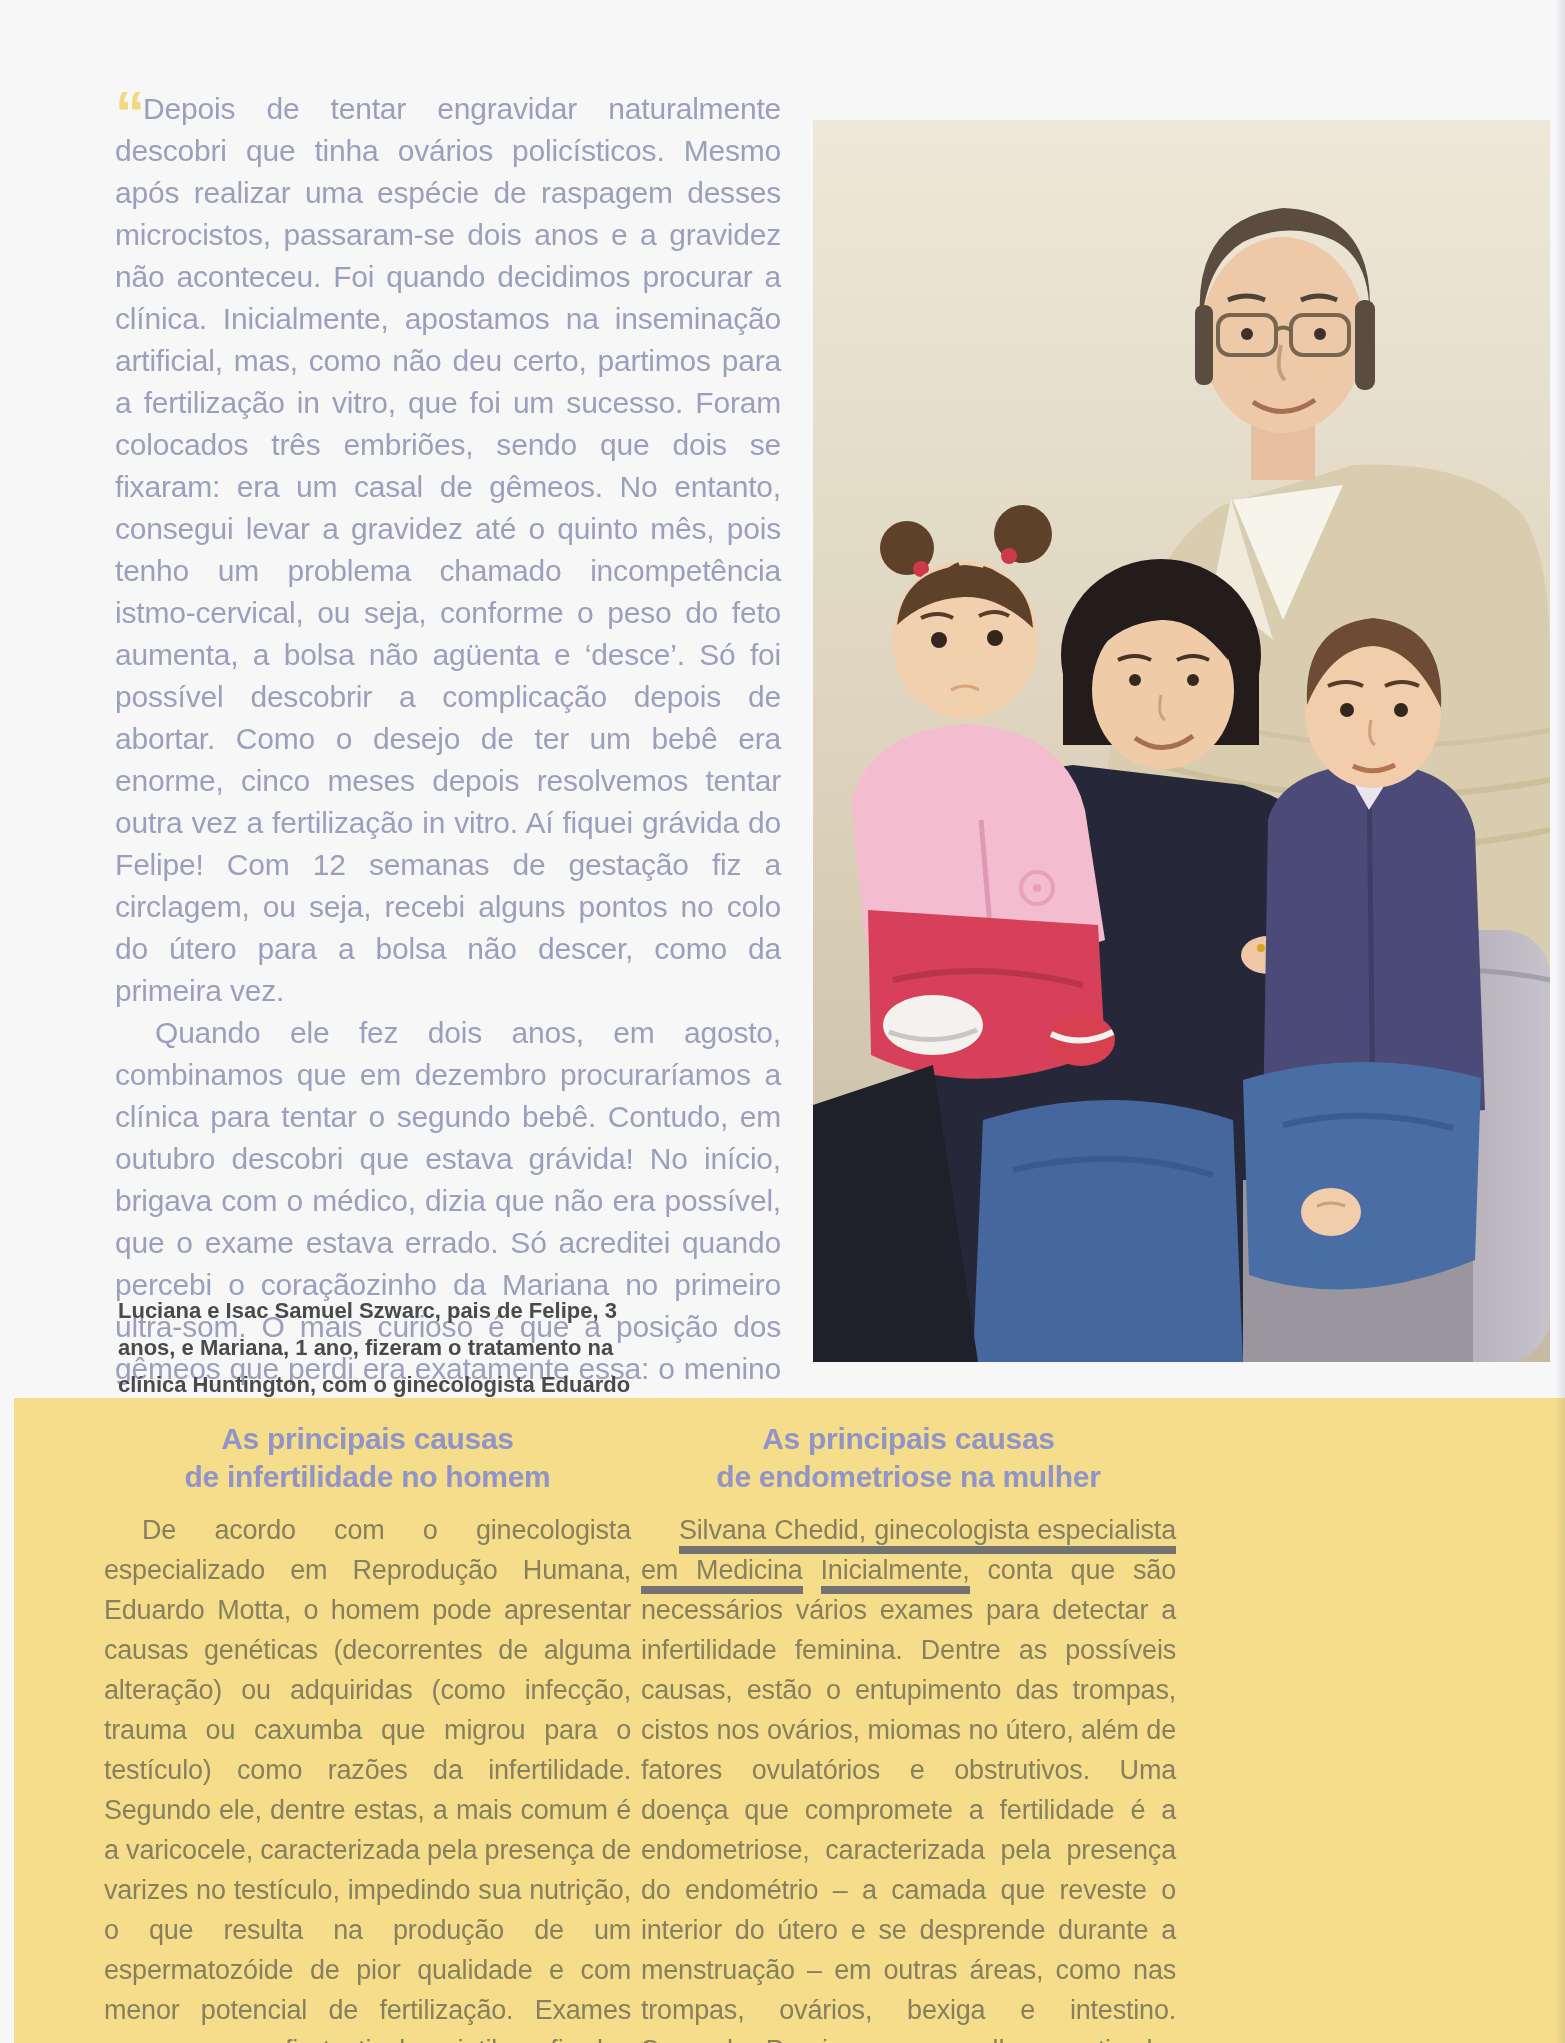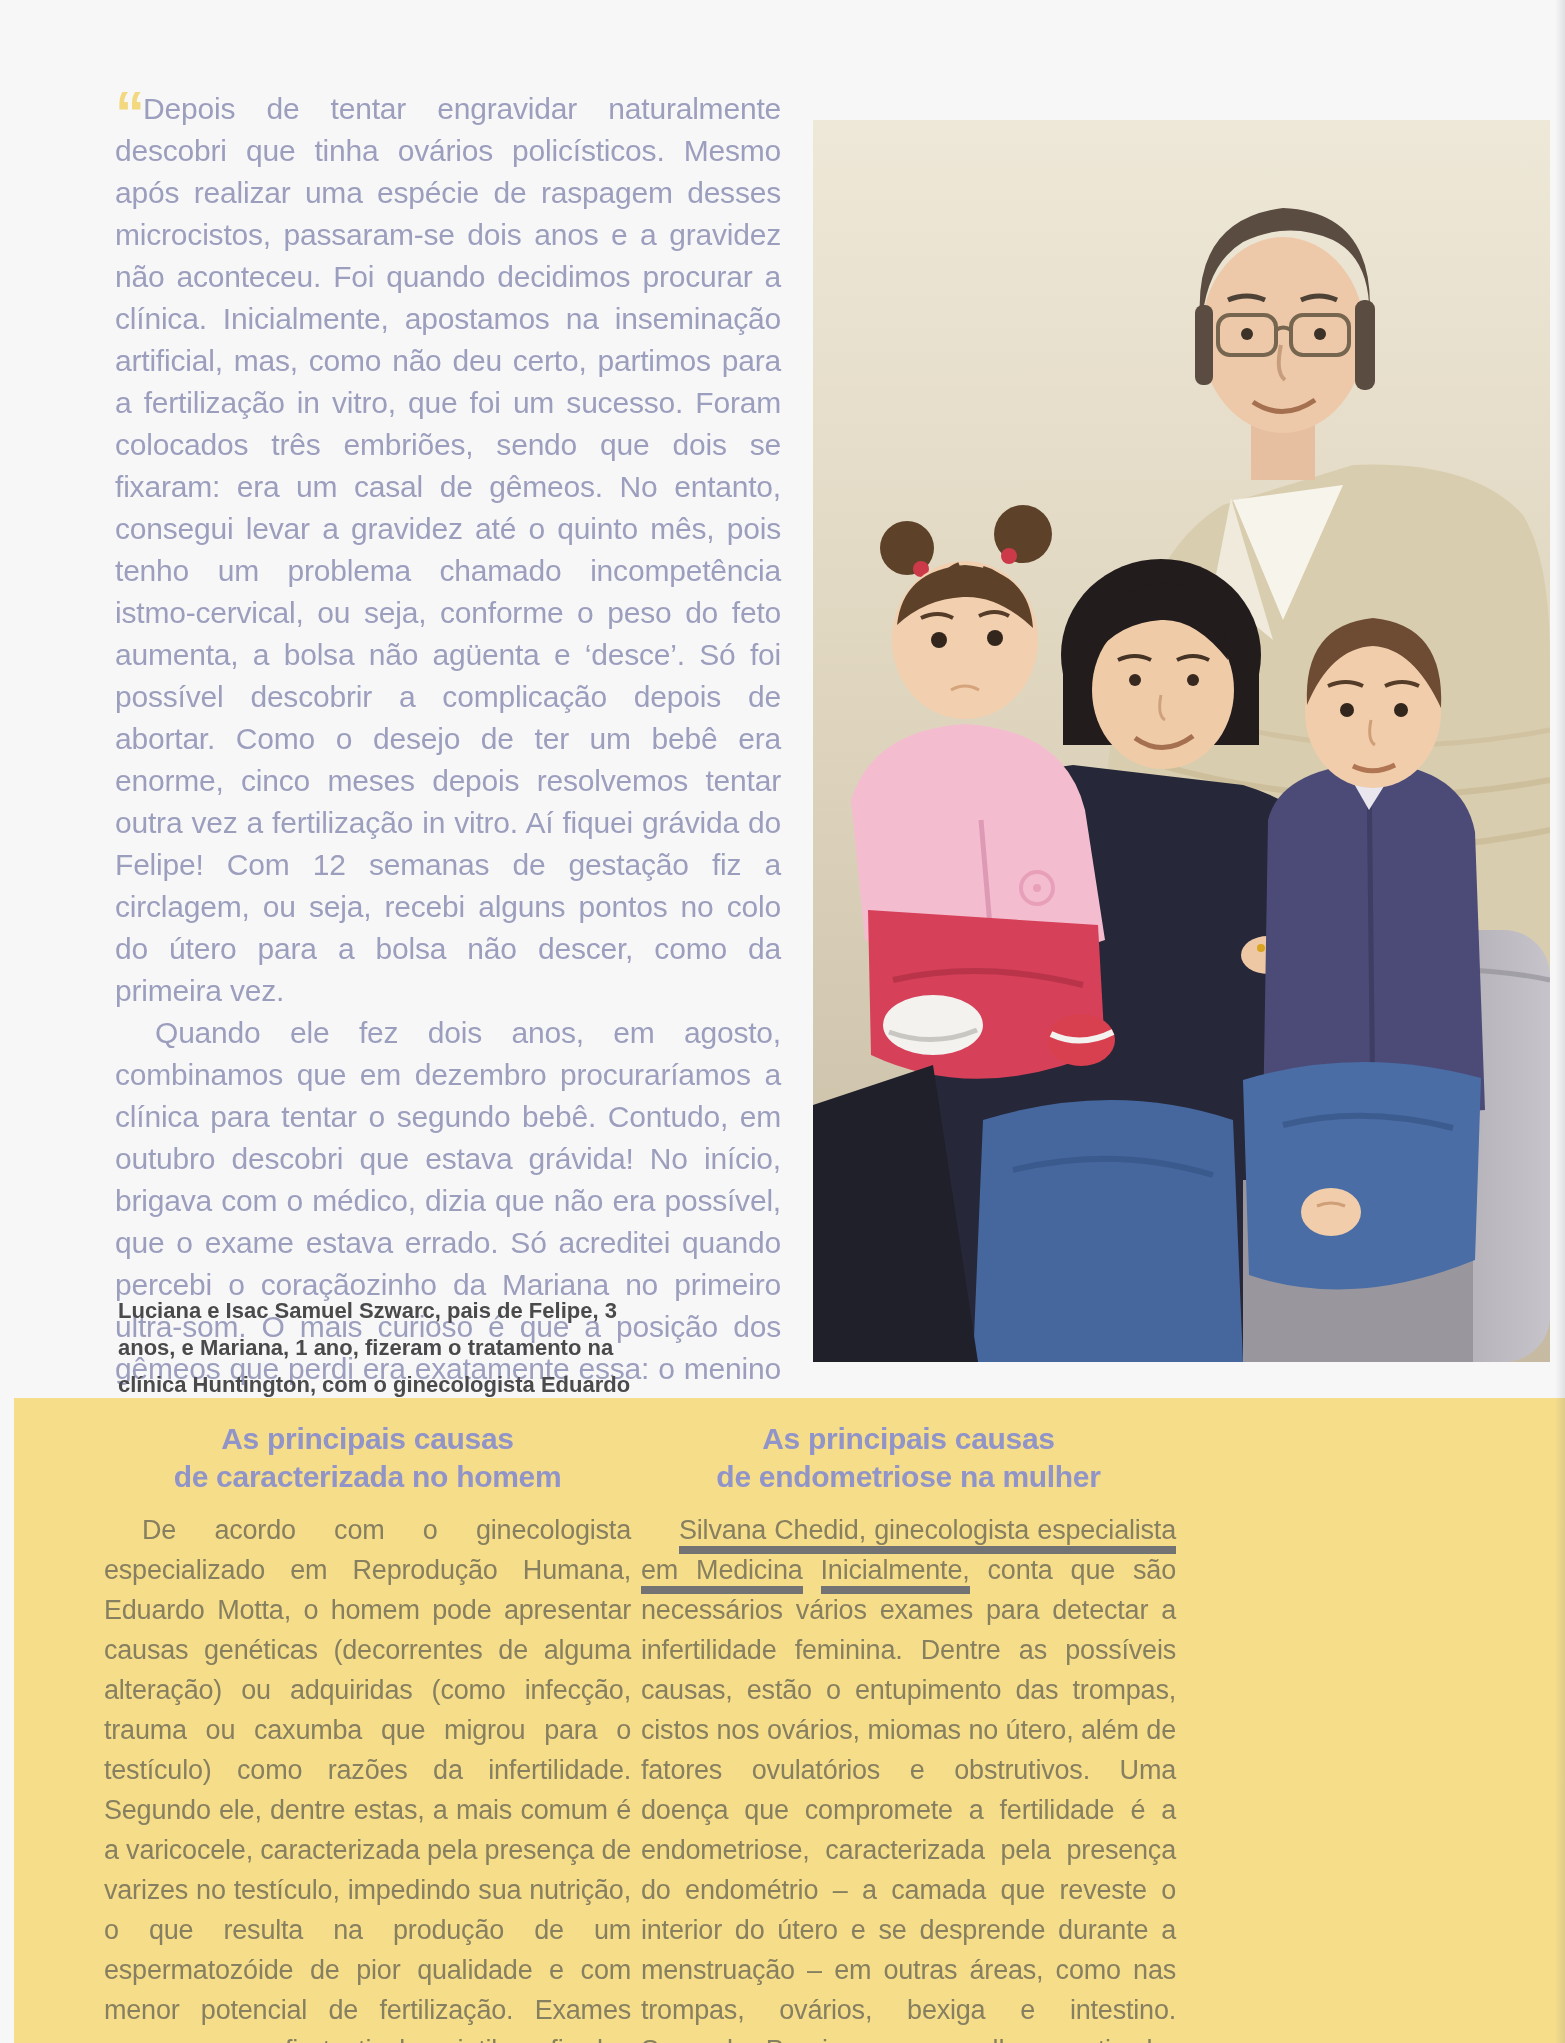--- a/index.html
+++ b/index.html
@@ -201,21 +201,21 @@
 
       <path d="M0,985 L120,945 L165,1242 L0,1242 Z" fill="#1f2029"></path>
     </svg>
   </figure>
 
   <section class="yellow">
 
     <div class="ycol ycol-left">
       <h2 class="yhead">
         <span>As principais causas</span><br>
-        <span>de caracterizada no homem</span>
+        <span>de infertilidade no homem</span>
       </h2>
       <p class="ybody">De acordo com o ginecologista especializado em Reprodução Humana, Eduardo Motta, o homem pode apresentar causas genéticas (decorrentes de alguma alteração) ou adquiridas (como infecção, trauma ou caxumba que migrou para o testículo) como razões da infertilidade. Segundo ele, dentre estas, a mais comum é a varicocele, caracterizada pela presença de varizes no testículo, impedindo sua nutrição, o que resulta na produção de um espermatozóide de pior qualidade e com menor potencial de fertilização. Exames como a ecografia testicular, cintilografia dos testículos e termografia são exames que podem acusar o problema.</p>
     </div>
 
     <div class="ycol ycol-right">
       <h2 class="yhead">
         <span>As principais causas</span><br>
         <span>de endometriose na mulher</span>
       </h2>
       <p class="ybody">

